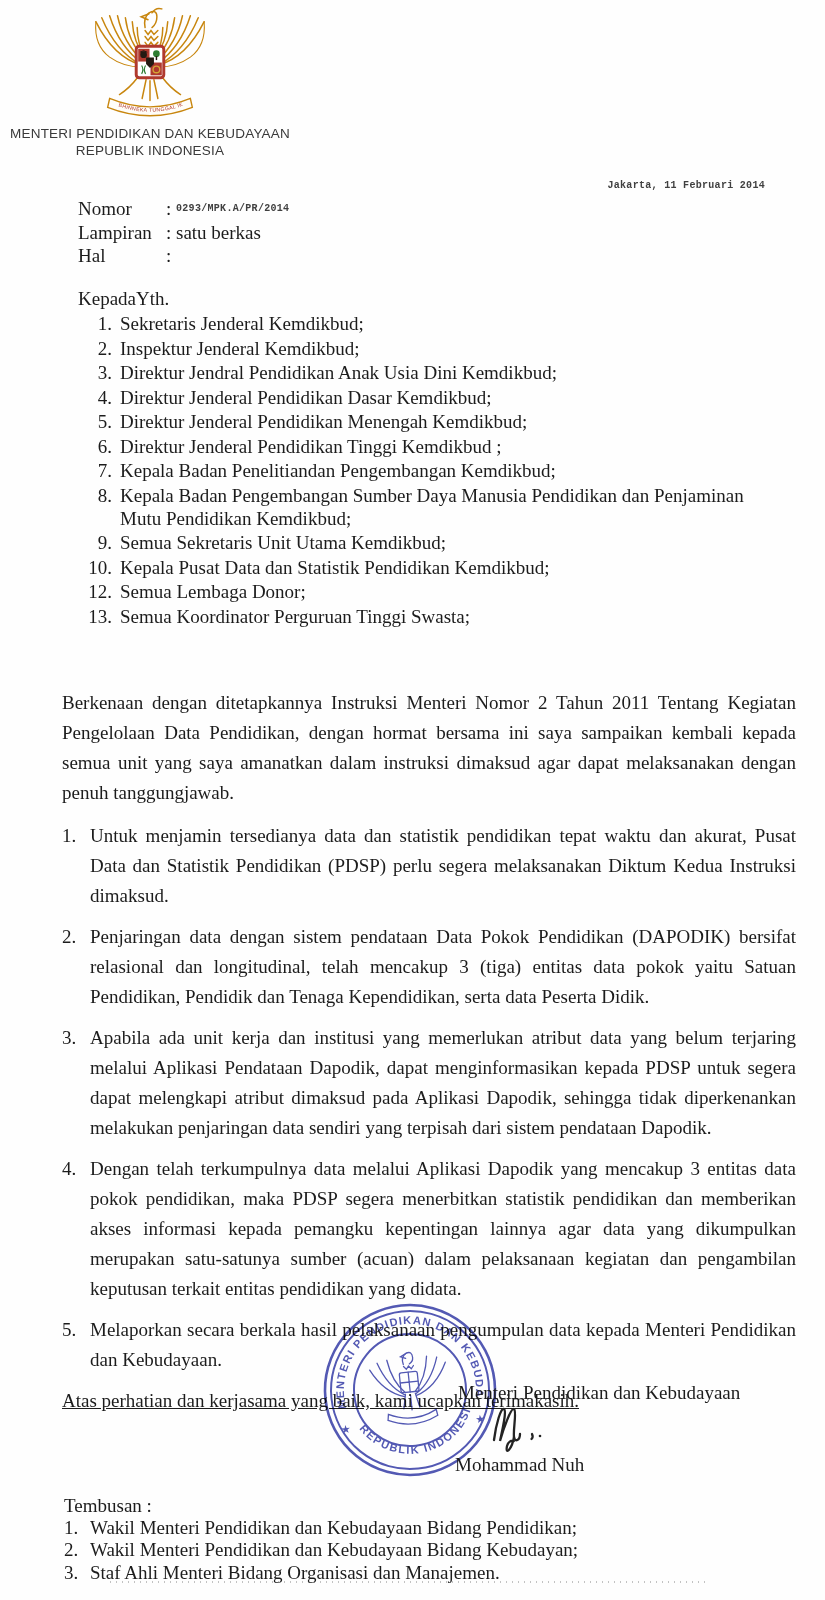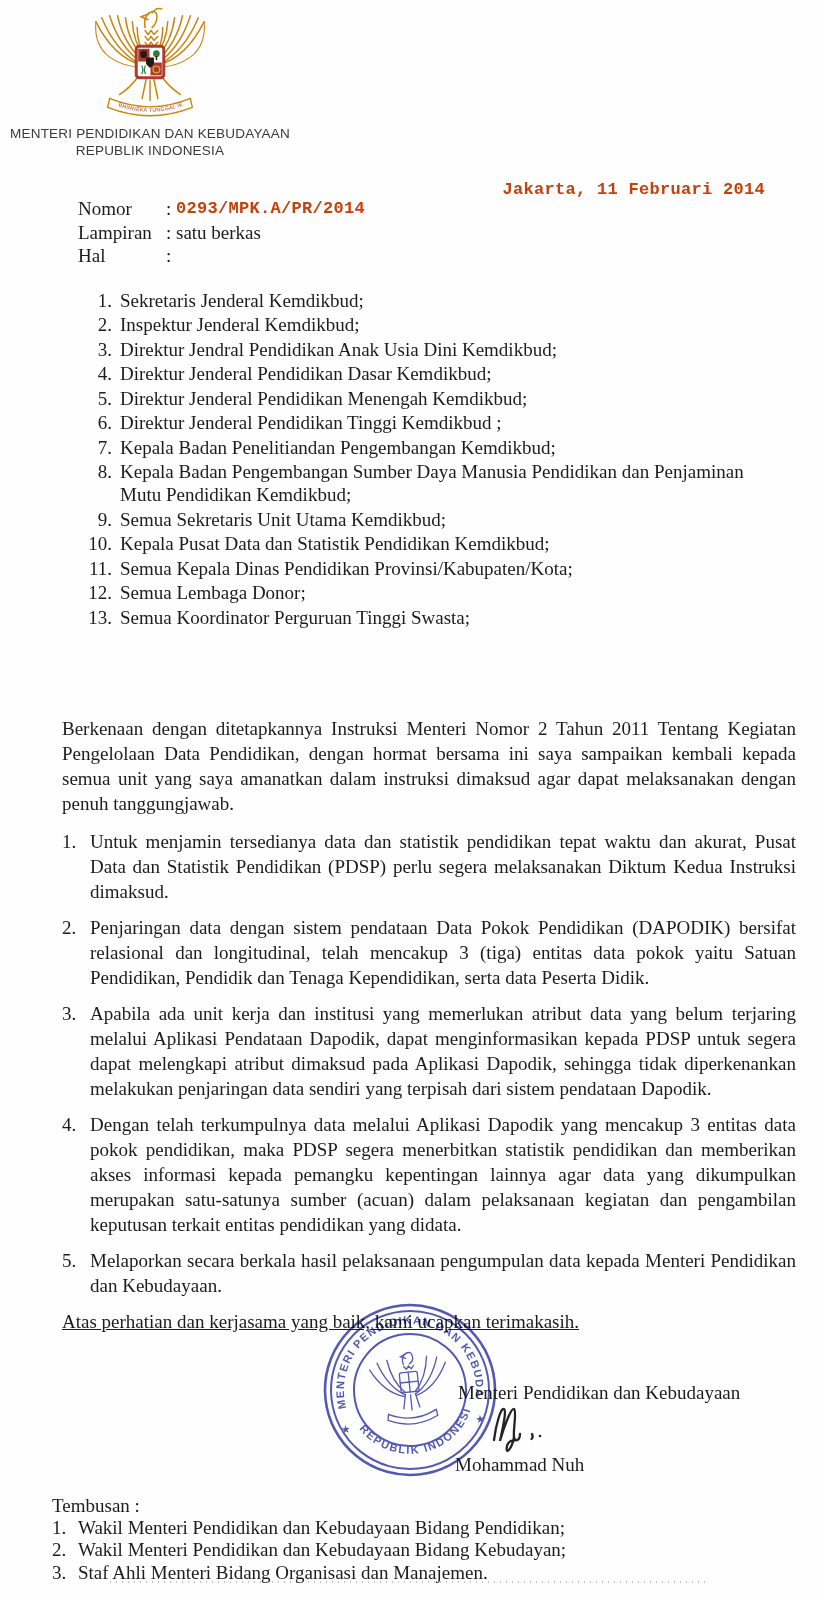--- a/index.html
+++ b/index.html
@@ -6,49 +6,49 @@
   .page{
     position:relative;width:825px;height:1600px;margin:0 auto;
     background:#fefefe;color:#1c1c1c;overflow:hidden;
     font-family:"Liberation Serif", serif;
   }
   
   .letterhead{position:absolute;top:5px;left:0;width:300px;text-align:center;}
   .emblem{display:block;margin:0 auto;width:128px;height:120px;}
   .lh-line{font-family:"Liberation Sans", sans-serif;font-size:13.5px;color:#3a3a3a;line-height:17px;letter-spacing:.2px;}
   
-  .tw{font-family:"Liberation Mono","DejaVu Sans Mono",monospace;font-weight:bold;font-size:17px;letter-spacing:.3px;color:#c2410c;}
+  .tw{font-family:"Liberation Mono","DejaVu Sans Mono",monospace;font-weight:bold;font-size:10px;letter-spacing:.3px;color:#404040;}
   .date-line{position:absolute;top:180px;right:60px;}
   
   .meta{position:absolute;top:197px;left:78px;font-size:19px;}
   .meta-row{display:flex;line-height:23.5px;}
   .meta-label{width:88px;}
   .meta-sep{width:10px;}
   
   .recipients{position:absolute;top:287px;left:78px;width:690px;font-size:19px;}
   .rec-heading{line-height:23px;margin-bottom:2px;}
   .rec-item{display:flex;line-height:23px;margin-top:1.5px;}
   .rec-num{width:42px;flex:none;text-align:right;padding-right:8px;box-sizing:border-box;}
   .rec-text{width:640px;}
   
-  .letter-body{position:absolute;top:688px;left:62px;width:734px;font-size:19px;line-height:25px;margin-top:28px;}
+  .letter-body{position:absolute;top:688px;left:62px;width:734px;font-size:19px;line-height:30px;}
   .para{text-align:justify;margin:0 0 13px 0;}
   .para.intro2{margin-bottom:11px;}
   .point{display:flex;margin-bottom:11px;}
   .pt-num{width:28px;flex:none;}
   .pt-text{flex:1;text-align:justify;}
   .para.closing1{margin:9px 0 16px 0;}
   .para.closing2{margin:0;text-decoration:underline;}
   
   .stamp{position:absolute;left:320px;top:1300px;width:180px;height:180px;opacity:.82;mix-blend-mode:multiply;transform:rotate(-6deg);}
   .sig-title{position:absolute;left:458px;top:1382px;font-size:19px;}
   .sig-mark{position:absolute;left:486px;top:1398px;width:70px;height:62px;}
   .sig-name{position:absolute;left:455px;top:1454px;font-size:19px;}
   
-  .tembusan{position:absolute;left:52px;top:1495px;font-size:19px;}
+  .tembusan{position:absolute;left:64px;top:1495px;font-size:19px;}
   .tb-heading{line-height:22px;}
   .tb-item{display:flex;line-height:22.3px;}
   .tb-num{width:26px;flex:none;}
   
   .speckle{position:absolute;left:110px;top:1581px;width:600px;height:2px;opacity:.35;
     background:repeating-linear-gradient(90deg,#555 0 1px,transparent 1px 6px);}
 </style>
 </head>
 <body>
 
@@ -125,20 +125,21 @@
       <span class="meta-sep">:</span>
       <span>satu berkas</span>
     </div>
     <div class="meta-row">
       <span class="meta-label">Hal</span>
       <span class="meta-sep">:</span>
     </div>
   </div>
 
   <div class="recipients">
+    <div class="rec-heading">KepadaYth.</div>
     <div class="rec-item">
         <span class="rec-num">1.</span>
         <span class="rec-text">Sekretaris Jenderal Kemdikbud;</span>
       </div>
     <div class="rec-item">
         <span class="rec-num">2.</span>
         <span class="rec-text">Inspektur Jenderal Kemdikbud;</span>
       </div>
     <div class="rec-item">
         <span class="rec-num">3.</span>
@@ -164,24 +165,20 @@
         <span class="rec-num">8.</span>
         <span class="rec-text">Kepala Badan Pengembangan Sumber Daya Manusia Pendidikan dan Penjaminan Mutu Pendidikan Kemdikbud;</span>
       </div>
     <div class="rec-item">
         <span class="rec-num">9.</span>
         <span class="rec-text">Semua Sekretaris Unit Utama Kemdikbud;</span>
       </div>
     <div class="rec-item">
         <span class="rec-num">10.</span>
         <span class="rec-text">Kepala Pusat Data dan Statistik Pendidikan Kemdikbud;</span>
-      </div>
-    <div class="rec-item">
-        <span class="rec-num">11.</span>
-        <span class="rec-text">Semua Kepala Dinas Pendidikan Provinsi/Kabupaten/Kota;</span>
       </div>
     <div class="rec-item">
         <span class="rec-num">12.</span>
         <span class="rec-text">Semua Lembaga Donor;</span>
       </div>
     <div class="rec-item">
         <span class="rec-num">13.</span>
         <span class="rec-text">Semua Koordinator Perguruan Tinggi Swasta;</span>
       </div>
   </div>

